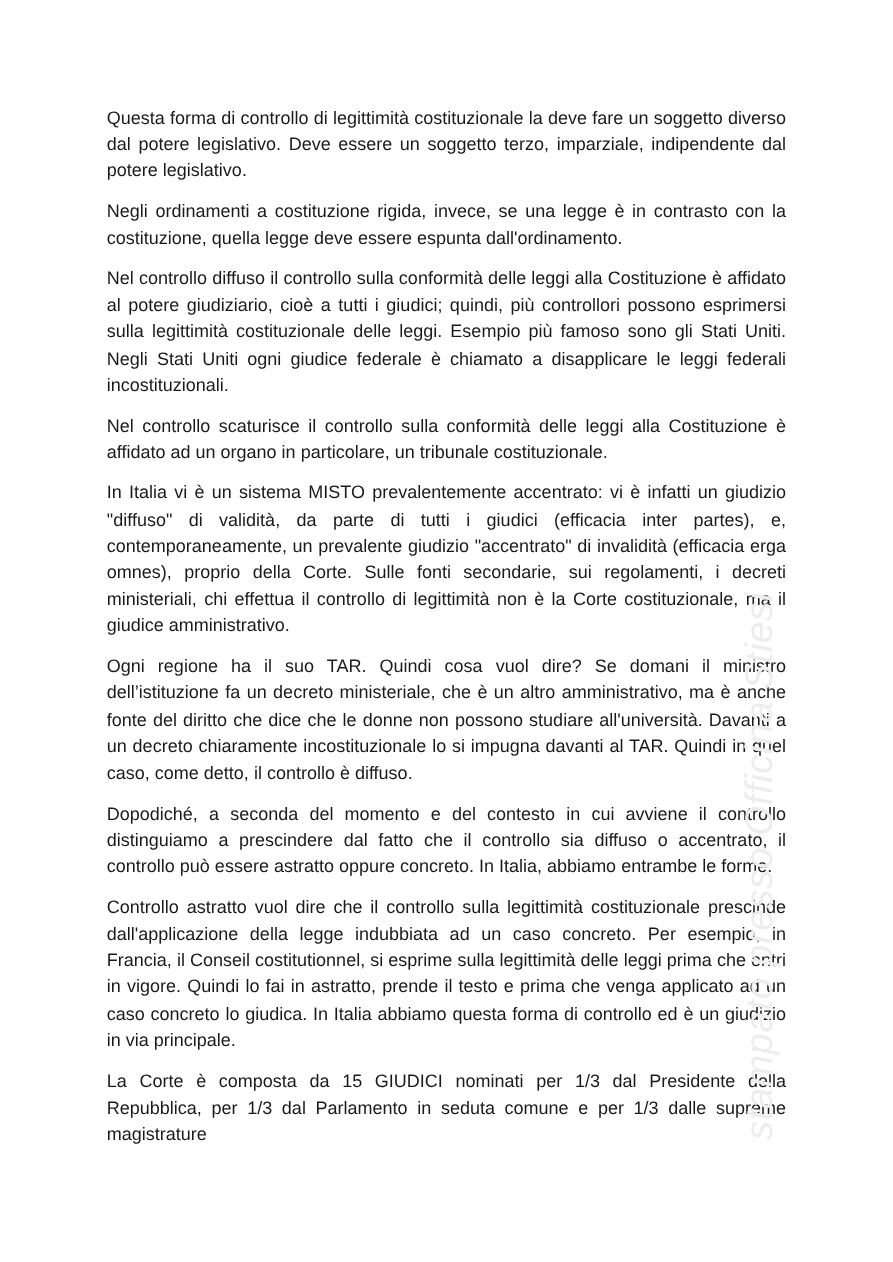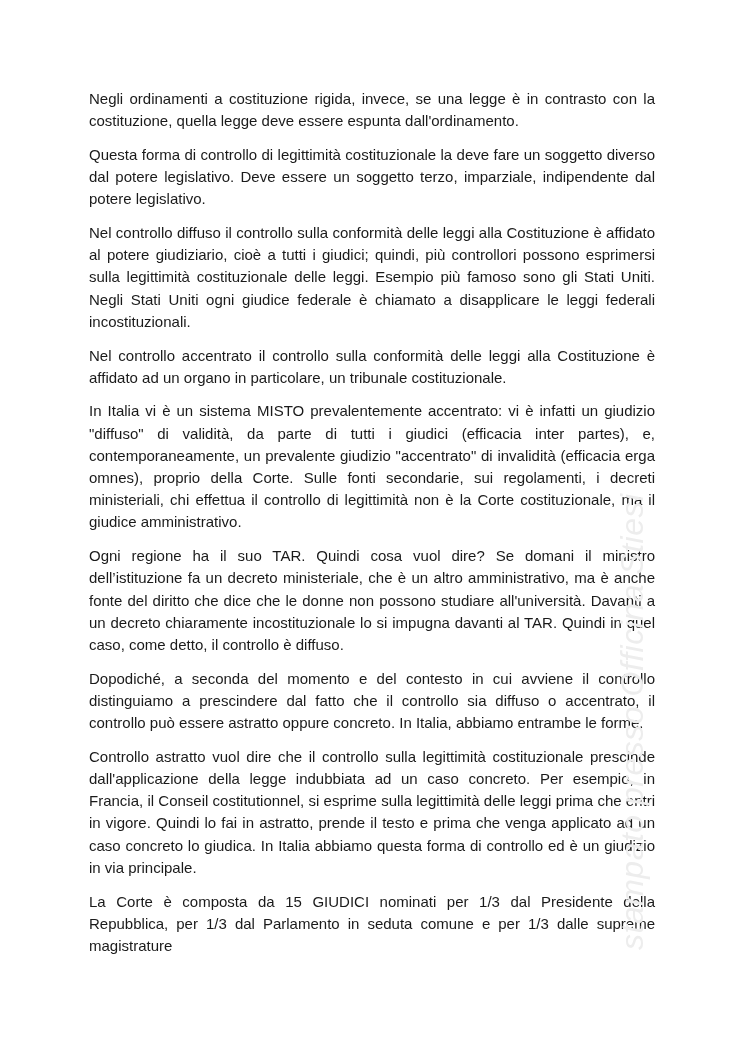--- a/index.html
+++ b/index.html
@@ -33,24 +33,24 @@
     color: #ededed;
     white-space: nowrap;
     letter-spacing: 0.5px;
     pointer-events: none;
   }
 </style>
 </head>
 <body>
 
 <div class="page">
+  <p>Questa forma di controllo di legittimità costituzionale la deve fare un soggetto diverso dal potere legislativo. Deve essere un soggetto terzo, imparziale, indipendente dal potere legislativo.</p>
   <p>Negli ordinamenti a costituzione rigida, invece, se una legge è in contrasto con la costituzione, quella legge deve essere espunta dall'ordinamento.</p>
-  <p>Questa forma di controllo di legittimità costituzionale la deve fare un soggetto diverso dal potere legislativo. Deve essere un soggetto terzo, imparziale, indipendente dal potere legislativo.</p>
   <p><span>Nel </span><span class="u">controllo diffuso</span><span> il controllo sulla conformità delle leggi alla Costituzione è affidato al potere giudiziario, cioè a tutti i giudici; quindi, più controllori possono esprimersi sulla legittimità costituzionale delle leggi. Esempio più famoso sono gli Stati Uniti. Negli Stati Uniti ogni giudice federale è chiamato a disapplicare le leggi federali incostituzionali.</span></p>
-  <p><span>Nel </span><span class="u">controllo accentrato</span><span> il controllo sulla conformità delle leggi alla Costituzione è affidato ad un organo in particolare, un tribunale costituzionale.</span></p>
+  <p><span>Nel </span><span class="u">controllo scaturisce</span><span> il controllo sulla conformità delle leggi alla Costituzione è affidato ad un organo in particolare, un tribunale costituzionale.</span></p>
   <p><span>In Italia vi è un sistema </span><span class="b">MISTO prevalentemente accentrato</span><span>: vi è infatti un giudizio "diffuso" di validità, da parte di tutti i giudici (efficacia inter partes), e, contemporaneamente, un prevalente giudizio "accentrato" di invalidità (efficacia erga omnes), proprio della Corte. Sulle fonti secondarie, sui regolamenti, i decreti ministeriali, chi effettua il controllo di legittimità non è la Corte costituzionale, ma il giudice amministrativo.</span></p>
   <p>Ogni regione ha il suo TAR. Quindi cosa vuol dire? Se domani il ministro dell’istituzione fa un decreto ministeriale, che è un altro amministrativo, ma è anche fonte del diritto che dice che le donne non possono studiare all'università. Davanti a un decreto chiaramente incostituzionale lo si impugna davanti al TAR. Quindi in quel caso, come detto, il controllo è diffuso.</p>
   <p><span>Dopodiché, a seconda del momento e del contesto in cui avviene il controllo distinguiamo a prescindere dal fatto che il controllo sia diffuso o accentrato, il controllo può essere </span><span class="u">astratto</span><span> oppure </span><span class="u">concreto</span><span>. In Italia, abbiamo entrambe le forme.</span></p>
   <p>Controllo astratto vuol dire che il controllo sulla legittimità costituzionale prescinde dall'applicazione della legge indubbiata ad un caso concreto. Per esempio, in Francia, il Conseil costitutionnel, si esprime sulla legittimità delle leggi prima che entri in vigore. Quindi lo fai in astratto, prende il testo e prima che venga applicato ad un caso concreto lo giudica. In Italia abbiamo questa forma di controllo ed è un giudizio in via principale.</p>
   <p>La Corte è composta da 15 GIUDICI nominati per 1/3 dal Presidente della Repubblica, per 1/3 dal Parlamento in seduta comune e per 1/3 dalle supreme magistrature</p>
 </div>
 
 <div class="watermark">stampato presso Officina Stiesi</div>
 
 </body></html>

